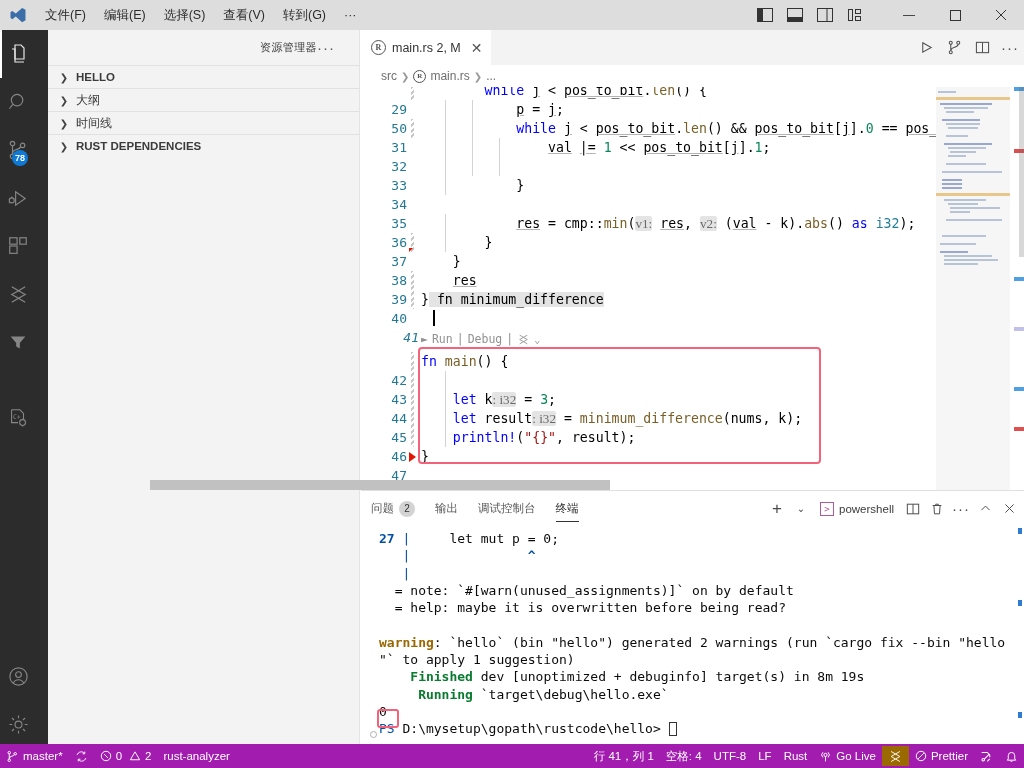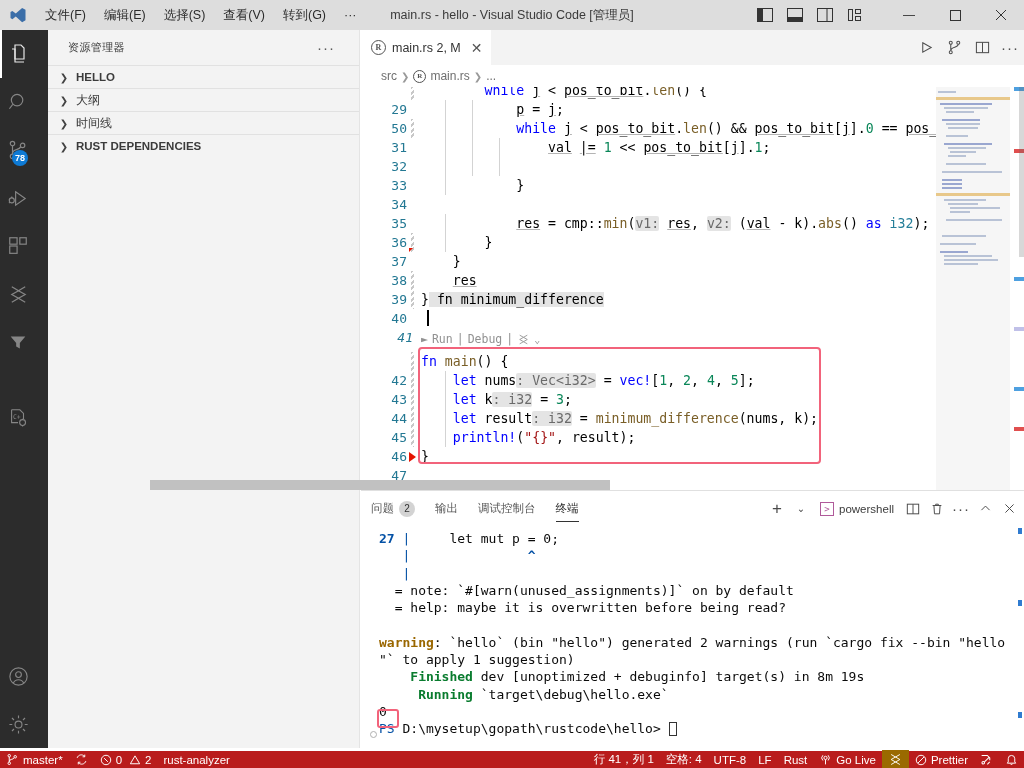--- a/index.html
+++ b/index.html
@@ -61,21 +61,21 @@
   
   .sidebar {
     position: absolute; top: 30px; left: 48px; width: 312px; height: 718px;
     background: #f3f3f3; border-right: 1px solid #e4e4e4;
   }
   .sb-header {
     height: 35px; display: flex; align-items: center;
     padding: 0 20px; font-size: 11px; color: #3b3b3b;
     letter-spacing: .4px;
   }
-  .sb-header .sb-title { flex: 1; }
+  .sb-header .sb-title { flex: 1; text-align: right; }
   .sb-dots { color: #5a5a5a; font-size: 15px; letter-spacing: 1px; padding-right: 4px; }
   .sb-section {
     height: 23px; display: flex; align-items: center; gap: 4px;
     padding-left: 8px; border-top: 1px solid #e1e1e1;
     font-size: 11.5px; font-weight: bold; color: #3b3b3b;
   }
   .sb-section:first-of-type { border-top: none; }
   .sb-section .chev { width: 16px; text-align: center; font-size: 10px; color: #424242; font-weight: normal; }
   .sb-section .sb-label { white-space: nowrap; }
   .sb-section.cjk .sb-label { font-weight: normal; font-size: 12px; }
@@ -133,21 +133,21 @@
   .guide {
     position: absolute; top: 0; width: 1px; height: 19px; background: #d3d3d3;
   }
   
   .kw { color: #0000ff; }
   .ty { color: #267f99; }
   .fn { color: #795e26; margin-top: 19px; }
   .num { color: #098658; }
   .str { color: #a31515; }
   .mac { color: #0000ff; }
-  .inlay { background: #e4e4e4; color: #6a6a6a; border-radius: 2px; }
+  .inlay { background: #e4e4e4; color: #6a6a6a; border-radius: 2px; font-family: Liberation Serif, serif; }
   .uline { text-decoration: underline; text-decoration-color: #b4b4b4; }
   .sel { background: #e4e4e4; }
   .cursor {
     display: inline-block; width: 2px; height: 16px; background: #000;
     vertical-align: text-bottom;
   }
 
   .codelens {
     position: absolute; left: 60px; font-size: 11.5px; color: #919191;
     height: 19px; line-height: 19px; display: flex; align-items: center; gap: 4px;
@@ -235,22 +235,22 @@
     border: 2.5px solid #f2637b; border-radius: 3px; pointer-events: none;
   }
   .term-scroll-mark { position: absolute; right: 2px; width: 4px; height: 6px; background: #2f7bd0; }
   .prompt-dot {
     position: absolute; left: 370px; top: 731px; width: 7px; height: 7px;
     border: 1px solid #b0b0b0; border-radius: 50%;
   }
 
   
   .statusbar {
-    position: absolute; bottom: 0; left: 0; width: 1024px; height: 17px;
-    background: #b91c1c; color: #ffffff; display: flex; align-items: center;
+    position: absolute; bottom: 0; left: 0; width: 1024px; height: 24px;
+    background: #a21caf; color: #ffffff; display: flex; align-items: center;
     font-size: 11.5px;
   }
   .sbi { display: flex; align-items: center; gap: 4px; padding: 0 6px; height: 20px; white-space: nowrap; }
   .sb-right { margin-left: auto; display: flex; align-items: center; }
   .sbi.hl { background: #9a6a00; }
   svg { display: block; }
 </style>
 </head>
 <body>
 
@@ -263,21 +263,20 @@
       </svg>
     </div>
     <div class="tb-menu">
       <div class="tb-menu-item">文件(F)</div>
       <div class="tb-menu-item">编辑(E)</div>
       <div class="tb-menu-item">选择(S)</div>
       <div class="tb-menu-item">查看(V)</div>
       <div class="tb-menu-item">转到(G)</div>
       <div class="tb-menu-item">···</div>
     </div>
-    <div class="tb-title">main.rs - hello - Visual Studio Code [管理员]</div>
     <div class="tb-right">
       <div class="tb-layout-icons">
         <div class="tb-licon">
           <svg width="16" height="14" viewBox="0 0 16 14">
               <rect x="0.5" y="0.5" width="15" height="13" fill="none" stroke="#333"></rect>
               <rect x="1" y="1" width="5" height="12" fill="#333"></rect>
             </svg>
         </div>
         <div class="tb-licon">
           <svg width="16" height="14" viewBox="0 0 16 14">
@@ -520,21 +519,21 @@
           <span class="ctext">    }</span>
         </div>
         <div class="cline" style="top:184px;position:absolute;left:0;right:0;">
           <span class="lnum">39</span>
           <span class="ctext">    <span class="uline">res</span></span>
         </div>
         <div class="cline" style="top:203px;position:absolute;left:0;right:0;">
           <span class="lnum">40</span>
           <span class="ctext">}<span class="sel"> fn minimum_difference</span></span>
         </div>
-        <div class="cline" style="top:222px;position:absolute;left:6px;right:0;font-style:italic;">
+        <div class="cline" style="top:222px;position:absolute;left:12px;right:0;font-style:italic;">
           <span class="lnum">41</span>
           <span class="ctext"><span class="cursor"></span></span>
         </div>
 
         <div class="codelens" style="top:243px;">
           <span>►</span>
           <span class="cl-link">Run</span>
           <span>|</span>
           <span class="cl-link">Debug</span>
           <span>|</span>
@@ -546,21 +545,20 @@
           </span>
           <span style="font-size:10px;">⌄</span>
         </div>
 
         <div class="cline" style="top:265px;position:absolute;left:0;right:0;">
           <span class="lnum">42</span>
           <span class="ctext"><span class="kw">fn</span> <span class="fn">main</span>() {</span>
         </div>
         <div class="cline" style="top:284px;position:absolute;left:0;right:0;">
           <span class="lnum">43</span>
-          <span class="ctext">    <span class="kw">let</span> nums<span class="inlay">: Vec&lt;i32&gt;</span> = <span class="mac">vec!</span>[<span class="num">1</span>, <span class="num">2</span>, <span class="num">4</span>, <span class="num">5</span>];</span>
         </div>
         <div class="cline" style="top:303px;position:absolute;left:0;right:0;">
           <span class="lnum">44</span>
           <span class="ctext">    <span class="kw">let</span> k<span class="inlay">: i32</span> = <span class="num">3</span>;</span>
         </div>
         <div class="cline" style="top:322px;position:absolute;left:0;right:0;">
           <span class="lnum">45</span>
           <span class="ctext">    <span class="kw">let</span> result<span class="inlay">: i32</span> = <span class="fn">minimum_difference</span>(nums, k);</span>
         </div>
         <div class="cline" style="top:341px;position:absolute;left:0;right:0;">

